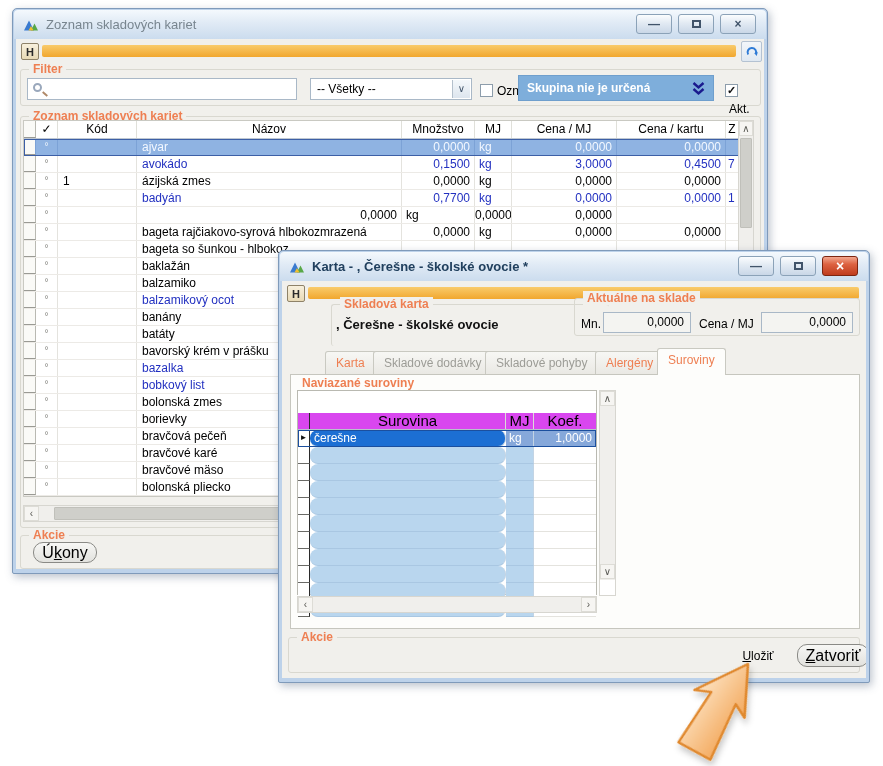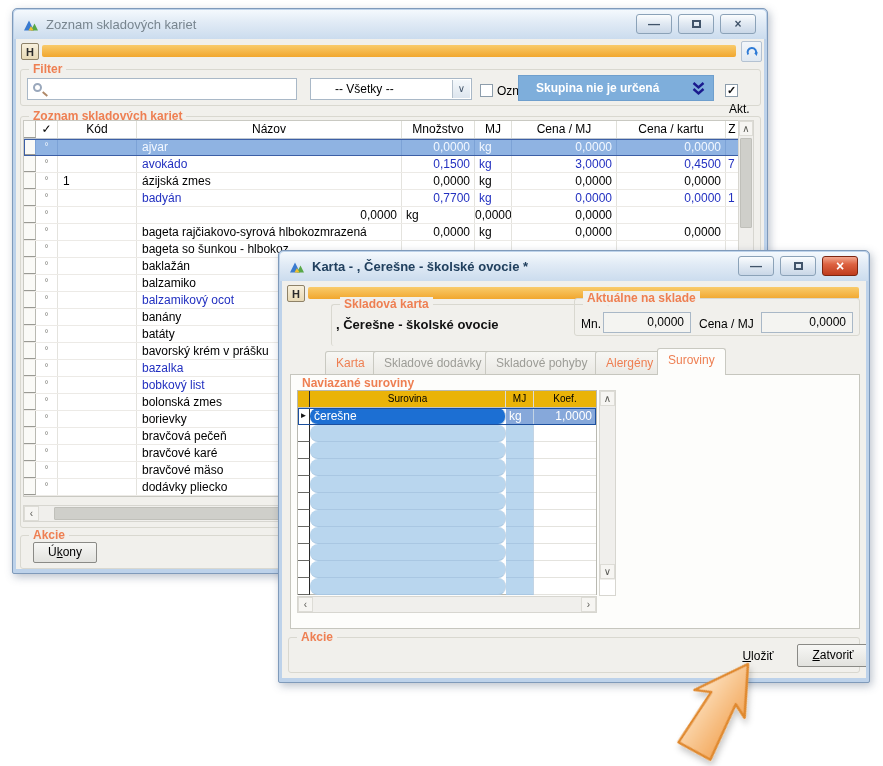--- a/index.html
+++ b/index.html
@@ -45,21 +45,21 @@
                  border-radius:50%; }
   .searchglyph::after { content:""; position:absolute; left:7px; top:8px; width:6px; height:2px;
                  background:#b08968; transform:rotate(40deg); }
   .combo-arrowbtn { position:absolute; right:1px; top:1px; bottom:1px; width:18px;
                  border-left:1px solid #b4c0cc; background:linear-gradient(#f4f8fb,#dde5ee);
                  display:flex; align-items:center; justify-content:center; font-size:10px; color:#44566c; }
   .checkbox { display:inline-block; width:13px; height:13px; background:#fff; border:1px solid #8d9dab;
               vertical-align:middle; text-align:center; line-height:11px; font-size:11px; font-weight:bold; color:#111; }
   .chk-label { font-size:12px; color:#000; vertical-align:middle; margin-left:4px; }
   .bluefield { position:absolute; background:#7eaedb; border:1px solid #6f9fcd; color:#fff;
-               font-weight:bold; font-size:12px; display:flex; align-items:center; padding:0 17px; }
+               font-weight:bold; font-size:12px; display:flex; align-items:center; padding:0 8px; }
 
   
   .bgtable { position:absolute; left:7px; top:81px; width:731px; background:#fff; border:1px solid #c9c9c2; }
   .tgrid { display:grid; grid-template-columns:12px 22px 79px 265px 73px 37px 105px 109px 13px; }
   .thead { height:18px; line-height:17px; font-size:12px; color:#000; background:#fff;
            border-bottom:1px solid #bfc8d2; }
   .thead .cell { text-align:center; border-right:1px solid #e0e0da; overflow:hidden; white-space:nowrap; }
   .trow { height:17px; line-height:16px; font-size:12px; color:#000; border-bottom:1px solid #eceae6;
           background:#fff; }
   .trow .cell { border-right:1px solid #e4e3de; overflow:hidden; white-space:nowrap; }
@@ -75,37 +75,37 @@
   .trow.sel .cell { border-right-color:#7ca2d6; }
   .trow.sel .cell.c-mark { color:#eef4fc; }
 
   
   .scroll { position:absolute; background:#f0efec; border:1px solid #d7d6d0; }
   .sarrow { position:absolute; background:#f6f5f2; border:1px solid #dddcd6; color:#5a5a55;
             display:flex; align-items:center; justify-content:center; font-size:10px; line-height:1; }
   .sthumb { position:absolute; background:#cfcfca; border:1px solid #c0c0ba; border-radius:1px; }
 
   
-  .pushbtn { position:absolute; font-size:12px; color:#000; text-align:center;
-             background:linear-gradient(#f7f7f5,#e2e2de); border:1px solid #8a8a86; border-radius:2px; }
+  .pushbtn { position:absolute; font-size:16px; color:#000; text-align:center;
+             background:linear-gradient(#f7f7f5,#e2e2de); border:1px solid #8a8a86; border-radius:10px; }
   .flatbtn { position:absolute; font-size:12px; color:#000; text-align:center; background:transparent; border:none; }
   .u { text-decoration:underline; }
 
   
   .tab { position:absolute; height:24px; padding:0 10px; line-height:23px; font-size:12px;
          border:1px solid #c9c9c1; border-bottom:none; border-radius:3px 3px 0 0;
          background:linear-gradient(#f7f7f4,#e9e8e3); color:#9c9c96; white-space:nowrap;margin-left:31px; }
   .tab.orange { color:#ee7f52; }
   .tab.active { height:27px; top:67px; background:#fdfdfb; color:#ee7f52; z-index:5; }
   .tabpanel { position:absolute; background:#fdfdfb; border:1px solid #c6c6be; }
 
   
   .subtable { position:absolute; background:#fff; border:1px solid #b9b9b1; }
   .sgrid { display:grid; grid-template-columns:12px 196px 28px 62px; }
-  .sthead { height:17px; line-height:16px; font-size:10px; background:#eab308; border-bottom:1px solid #b9c2cc; }
+  .sthead { height:17px; line-height:16px; font-size:15px; background:#d946ef; border-bottom:1px solid #b9c2cc;margin-top:22px; }
   .sthead .cell { text-align:center; border-right:1px solid #dcdcd6; }
   .srow { height:17px; line-height:16px; font-size:12px; }
   .srow .cell { border-right:1px solid #c3d4e4; border-bottom:1px solid #a9c7e2; overflow:hidden; white-space:nowrap; }
   .srow .cell.c-ssel { background:#fff; border-right:1px solid #2a2a2a; border-bottom:1px solid #6a6a66;
                        text-align:center; font-size:8px; color:#111; }
   .srow .cell.c-sur { background:#b9d6ee; padding-left:4px;border-radius:8px; }
   .srow .cell.c-smj { background:#b9d6ee; padding-left:3px; }
   .srow .cell.c-koef { background:#fff; border-right:none; border-bottom:1px solid #e4e3de; text-align:right; padding-right:4px; }
   .srow.ssel .cell.c-sur { background:#1c6fd3; color:#fff; }
   .srow.ssel .cell.c-smj { background:#86a8da; color:#fff; }
@@ -147,21 +147,21 @@
           <polygon points="12.8,7.2 9.2,8.0 11.6,11.0" fill="#2e7bd6"></polygon>
         </svg>
       </div>
 
       <div class="groupbox" style="left:4px; top:30px; width:741px; height:37px;">
         <span class="grouplabel">Filter</span>
         <div class="tbox" style="left:6px; top:8px; width:270px; height:22px; padding-left:20px; line-height:20px;">
           <span class="searchglyph"></span>
           <span></span>
         </div>
-        <div class="tbox" style="left:289px; top:8px; width:162px; height:22px; padding-left:24px; line-height:20px;">
+        <div class="tbox" style="left:289px; top:8px; width:162px; height:22px; padding-left:6px; line-height:20px;">
           <span>-- Všetky --</span>
           <span class="combo-arrowbtn">∨</span>
         </div>
         <span style="position:absolute; left:459px; top:11px;">
           <span class="checkbox"></span><span class="chk-label">Ozn.</span>
         </span>
         <div class="bluefield" style="left:497px; top:5px; width:196px; height:26px;">
           <span>Skupina nie je určená</span>
           <svg width="13" height="14" viewBox="0 0 13 14" style="position:absolute; right:8px; top:6px;">
             <path d="M1.5 1 L6.5 5.5 L11.5 1 M1.5 7 L6.5 11.5 L11.5 7" fill="none" stroke="#1a1a8e" stroke-width="2.4"></path>
@@ -405,21 +405,21 @@
               <div class="cell c-num"></div>
               <div class="cell c-mj"></div>
               <div class="cell c-num"></div>
               <div class="cell c-num"></div>
               <div class="cell c-z"></div>
             </div>
             <div class="tgrid trow">
               <div class="cell c-selbox"></div>
               <div class="cell c-mark">°</div>
               <div class="cell c-kod"></div>
-              <div class="cell c-nazov">dodávky pliecko</div>
+              <div class="cell c-nazov">bolonská pliecko</div>
               <div class="cell c-num"></div>
               <div class="cell c-mj"></div>
               <div class="cell c-num"></div>
               <div class="cell c-num"></div>
               <div class="cell c-z"></div>
             </div>
           </div>
       </div>
 
       <div class="scroll" style="left:722px; top:81px; width:16px; height:385px;">

